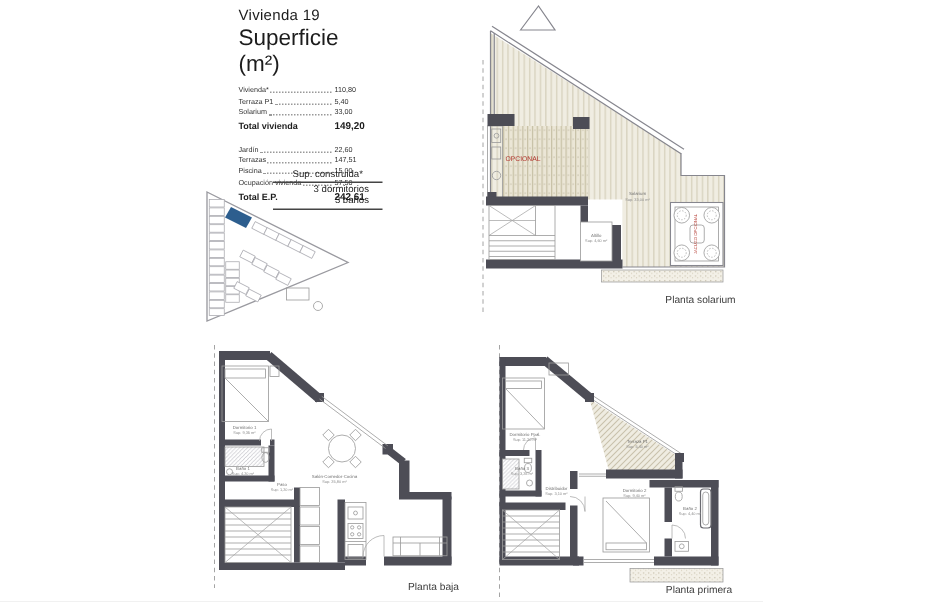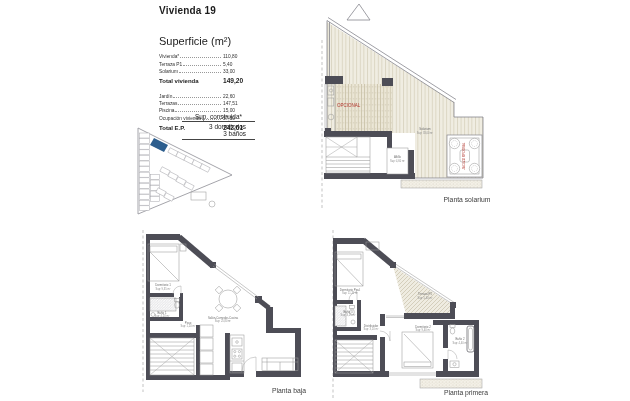--- a/index.html
+++ b/index.html
@@ -1,21 +1,21 @@
 <!DOCTYPE html>
 <html><head>
 <meta charset="utf-8">
 <style>
   html,body{margin:0;padding:0;background:#e8e8e8}
   .page{position:relative;width:630px;height:401px;background:#ffffff;
         font-family:"Liberation Sans",sans-serif;overflow:hidden}
   
   .info-panel{position:absolute;left:159px;top:5px;width:90px;color:#1c1c1c}
-  .ip-title{font-size:10px;font-weight:bold;letter-spacing:.2px}
-  .ip-sub{font-size:11px;margin-top:19px;margin-bottom:5px}
+  .ip-title{font-size:10px;font-weight:normal;letter-spacing:.2px}
+  .ip-sub{font-size:15px;margin-top:1px;margin-bottom:5px}
   .srow{display:flex;align-items:flex-end;font-size:4.8px;height:7.4px;color:#333}
   .srow .lbl{white-space:nowrap}
   .srow .lead{flex:1;border-bottom:1px dotted #999;margin:0 2px 1px 1px;min-width:4px}
   .srow .val{width:26px;text-align:left}
   .trow{display:flex;align-items:flex-end;font-weight:bold;font-size:6px;height:9px;margin:1px 0 7px}
   .trow .sp{flex:1}
   .trow .val{width:26px;font-size:6.6px}
   .trow.ep{margin-bottom:0}
   
   .construida{position:absolute;left:182px;top:113px;width:73px;font-size:6.4px;color:#222}

